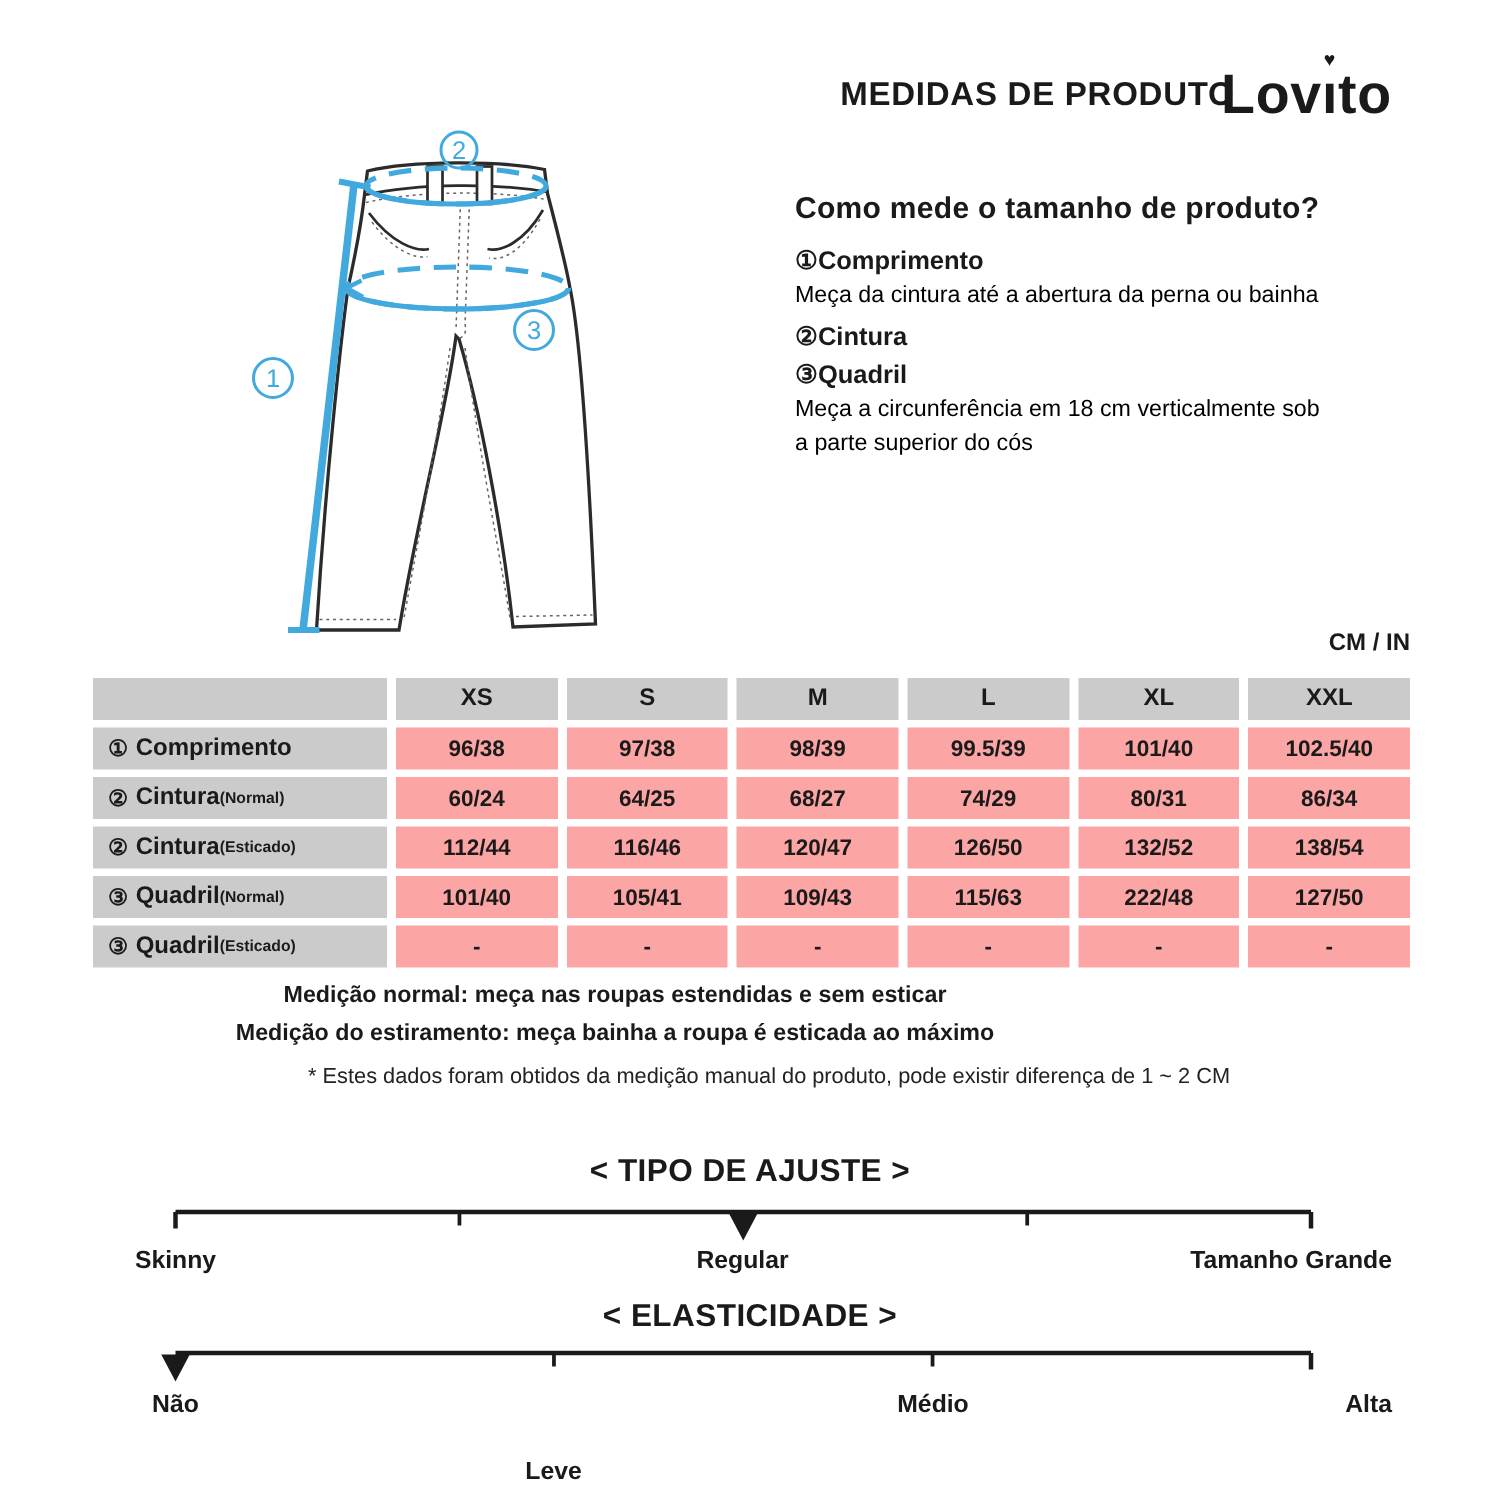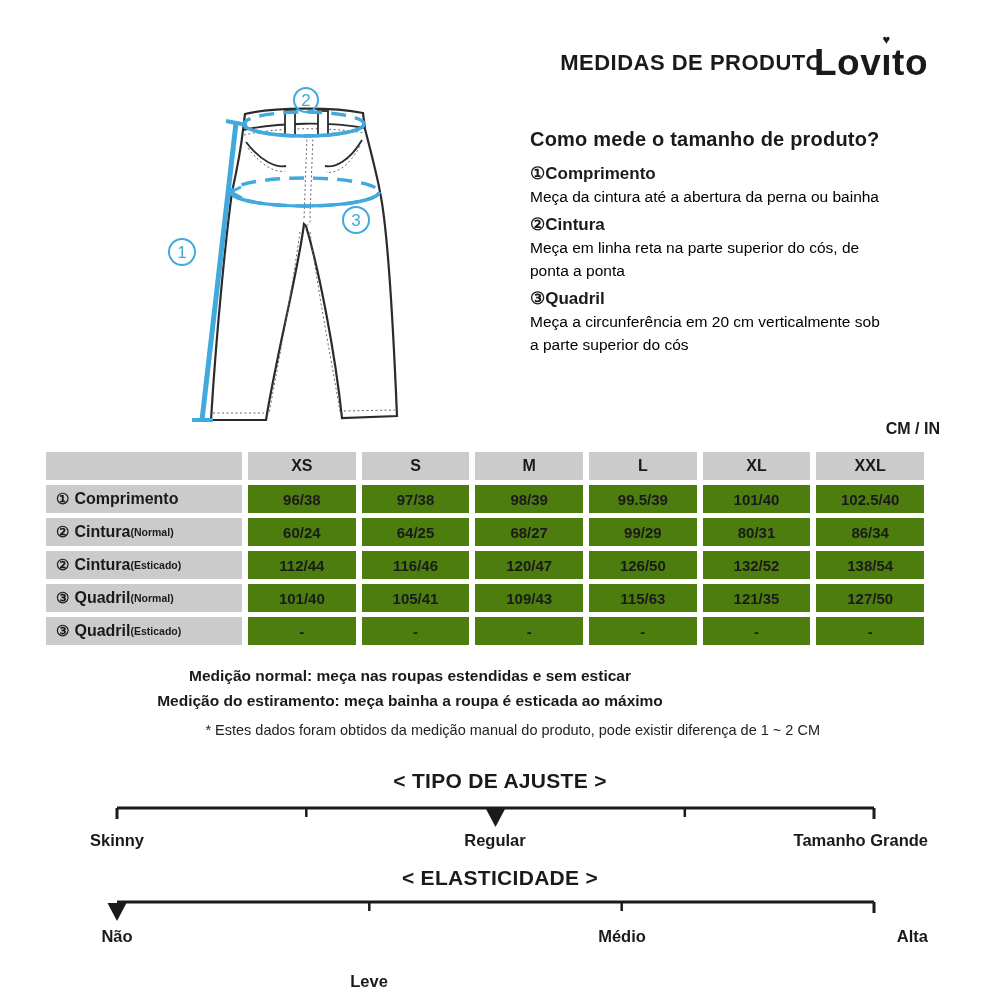--- a/index.html
+++ b/index.html
@@ -19,33 +19,33 @@
   .pants-svg { left:148px; top:78px; width:352px; height:372px; }
 
   
   .howto { left:530px; top:128px; width:412px; }
   .howto h2 { font-size:20px; font-weight:bold; margin-bottom:12px; letter-spacing:.2px; }
   .howto h3 { font-size:17px; font-weight:bold; margin-top:4px; }
   .howto p  { font-size:15.5px; line-height:1.48; color:#000000; width:360px; margin:2px 0 5px 0; }
 
   
   .unit { top:420px; right:60px; font-size:16px; font-weight:bold; }
-  .size-table { left:46px; top:452px; width:878px; display:grid;
+  .size-table { left:62px; top:452px; width:878px; display:grid;
                 grid-template-columns:196px repeat(6, 1fr);
                 column-gap:6px; row-gap:5px; }
   .cell { height:28px; display:flex; align-items:center; justify-content:center;
-          background:#4d7c0f; font-size:15px; font-weight:bold; }
+          background:#fca5a5; font-size:15px; font-weight:bold; }
   .cell.head { background:#cbcbcb; font-size:16px; }
   .cell.label { background:#cbcbcb; justify-content:flex-start; padding-left:10px;
                 font-size:16px; white-space:nowrap; }
   .cell.label .marker { margin-right:5px; font-size:15px; }
   .cell.label .sub { font-size:10.5px; font-weight:bold; }
 
   
-  .notes { top:655px; left:0; width:820px; text-align:center;margin-top:12px; }
+  .notes { top:655px; left:0; width:820px; text-align:center; }
   .notes .n1 { font-size:15.5px; font-weight:bold; margin-bottom:7px; }
   .notes .n3 { font-size:14.5px; font-weight:normal; margin-top:12px; color:#222;text-align:right; }
 
   
   .scale-title { left:0; width:1000px; text-align:center; font-size:21px;
                  font-weight:bold; letter-spacing:.3px; }
   .fit-title { top:769px; }
   .stretch-title { top:866px; }
   .scale-svg { left:0; width:1000px; height:32px; }
   .fit-svg { top:800px; }
@@ -120,23 +120,22 @@
     <circle cx="207" cy="130" r="13" stroke="#41a9de" stroke-width="2"></circle>
     <text x="207" y="136" text-anchor="middle" fill="#41a9de">3</text>
   </g>
 </svg>
 
 <section class="abs howto">
   <h2>Como mede o tamanho de produto?</h2>
   <h3><span>①</span><span>Comprimento</span></h3>
   <p>Meça da cintura até a abertura da perna ou bainha</p>
   <h3><span>②</span><span>Cintura</span></h3>
-  <p>Meça em linha reta na parte superior do cós, de ponta a ponta</p>
   <h3><span>③</span><span>Quadril</span></h3>
-  <p>Meça a circunferência em 20 cm verticalmente sob a parte superior do cós</p>
+  <p>Meça a circunferência em 18 cm verticalmente sob a parte superior do cós</p>
 </section>
 
 <div class="abs unit">CM / IN</div>
 
 <div class="abs size-table">
   <div class="cell head"></div>
   <div class="cell head">XS</div>
   <div class="cell head">S</div>
   <div class="cell head">M</div>
   <div class="cell head">L</div>
@@ -156,21 +155,21 @@
   <div class="cell">102.5/40</div>
 
   <div class="cell label">
       <span class="marker">②</span>
       <span>Cintura</span>
       <span class="sub">(Normal)</span>
     </div>
   <div class="cell">60/24</div>
   <div class="cell">64/25</div>
   <div class="cell">68/27</div>
-  <div class="cell">99/29</div>
+  <div class="cell">74/29</div>
   <div class="cell">80/31</div>
   <div class="cell">86/34</div>
 
   <div class="cell label">
       <span class="marker">②</span>
       <span>Cintura</span>
       <span class="sub">(Esticado)</span>
     </div>
   <div class="cell">112/44</div>
   <div class="cell">116/46</div>
@@ -181,21 +180,21 @@
 
   <div class="cell label">
       <span class="marker">③</span>
       <span>Quadril</span>
       <span class="sub">(Normal)</span>
     </div>
   <div class="cell">101/40</div>
   <div class="cell">105/41</div>
   <div class="cell">109/43</div>
   <div class="cell">115/63</div>
-  <div class="cell">121/35</div>
+  <div class="cell">222/48</div>
   <div class="cell">127/50</div>
 
   <div class="cell label">
       <span class="marker">③</span>
       <span>Quadril</span>
       <span class="sub">(Esticado)</span>
     </div>
   <div class="cell">-</div>
   <div class="cell">-</div>
   <div class="cell">-</div>

